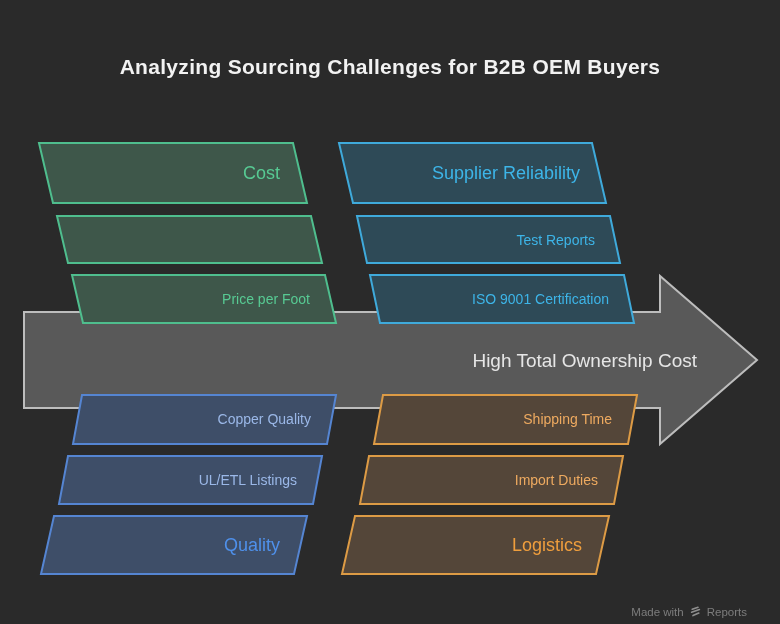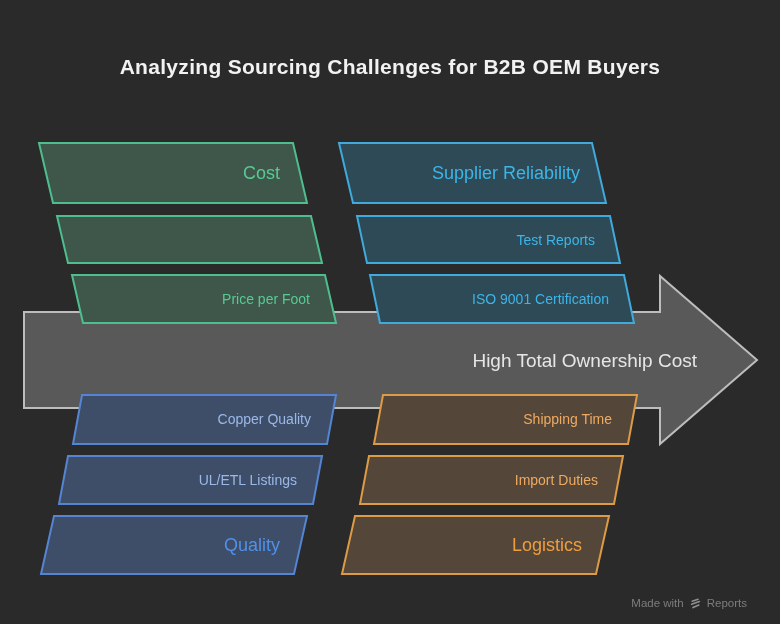--- a/index.html
+++ b/index.html
@@ -29,22 +29,22 @@
   .t-item { font-size:14px; }
   .t-arrow{ font-size:19px; fill:#e6e6e6; }
   .tx-green  { fill:#57ca93; }
   .tx-teal   { fill:#3db5e8; }
   .tx-blue   { fill:#9bb8e8; }
   .tx-blue-cat { fill:#4f90ea; }
   .tx-orange { fill:#eeaa60; }
   .tx-orange-cat { fill:#ef9e3d; }
 
   .footer {
-    position:absolute; right:33px; bottom:14px;
-    display:flex; gap:5px;
+    position:absolute; right:33px; bottom:6px;
+    display:flex; align-items:center; gap:5px;
     font-size:11.5px; color:#7d7d7d;
   }
   .footer svg { display:block; }
 </style>
 </head>
 <body>
 
 <div class="canvas">
 
   <h1 class="title">Analyzing Sourcing Challenges for B2B OEM Buyers</h1>

